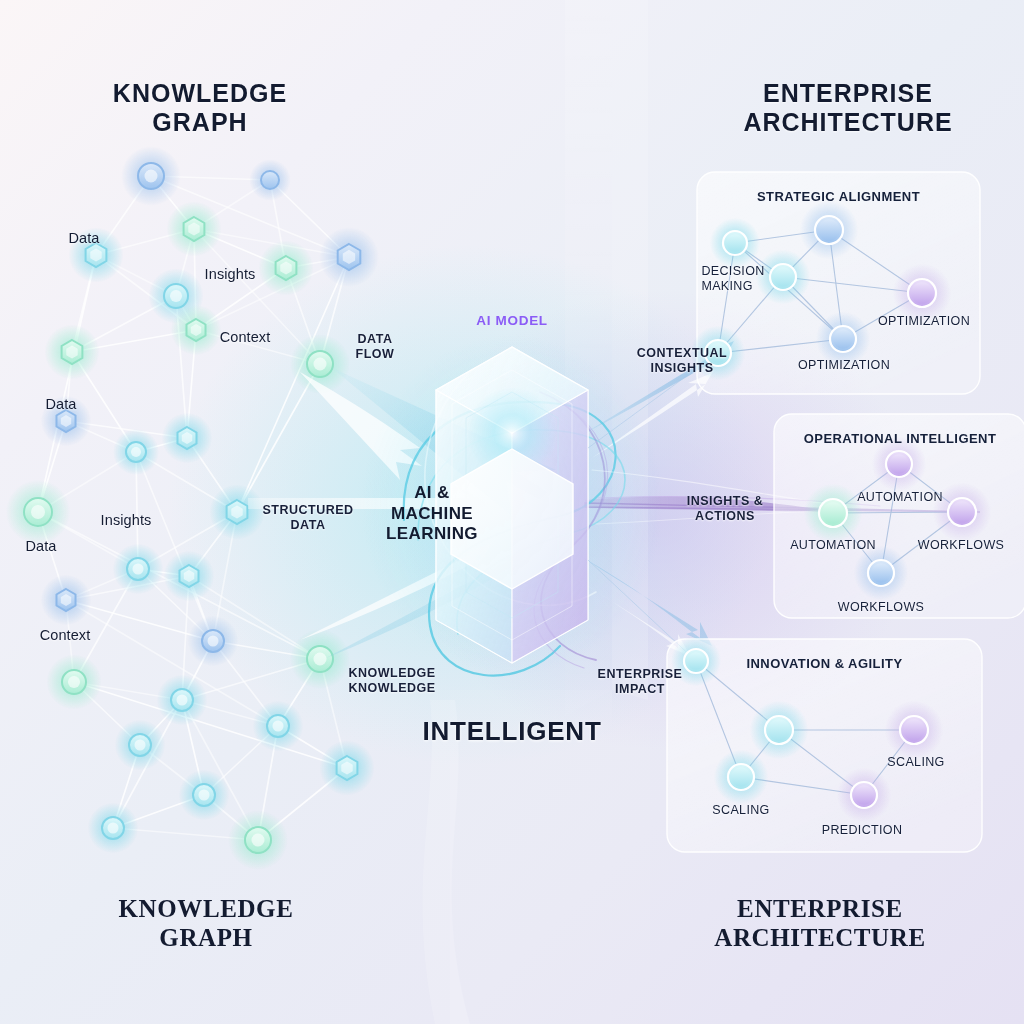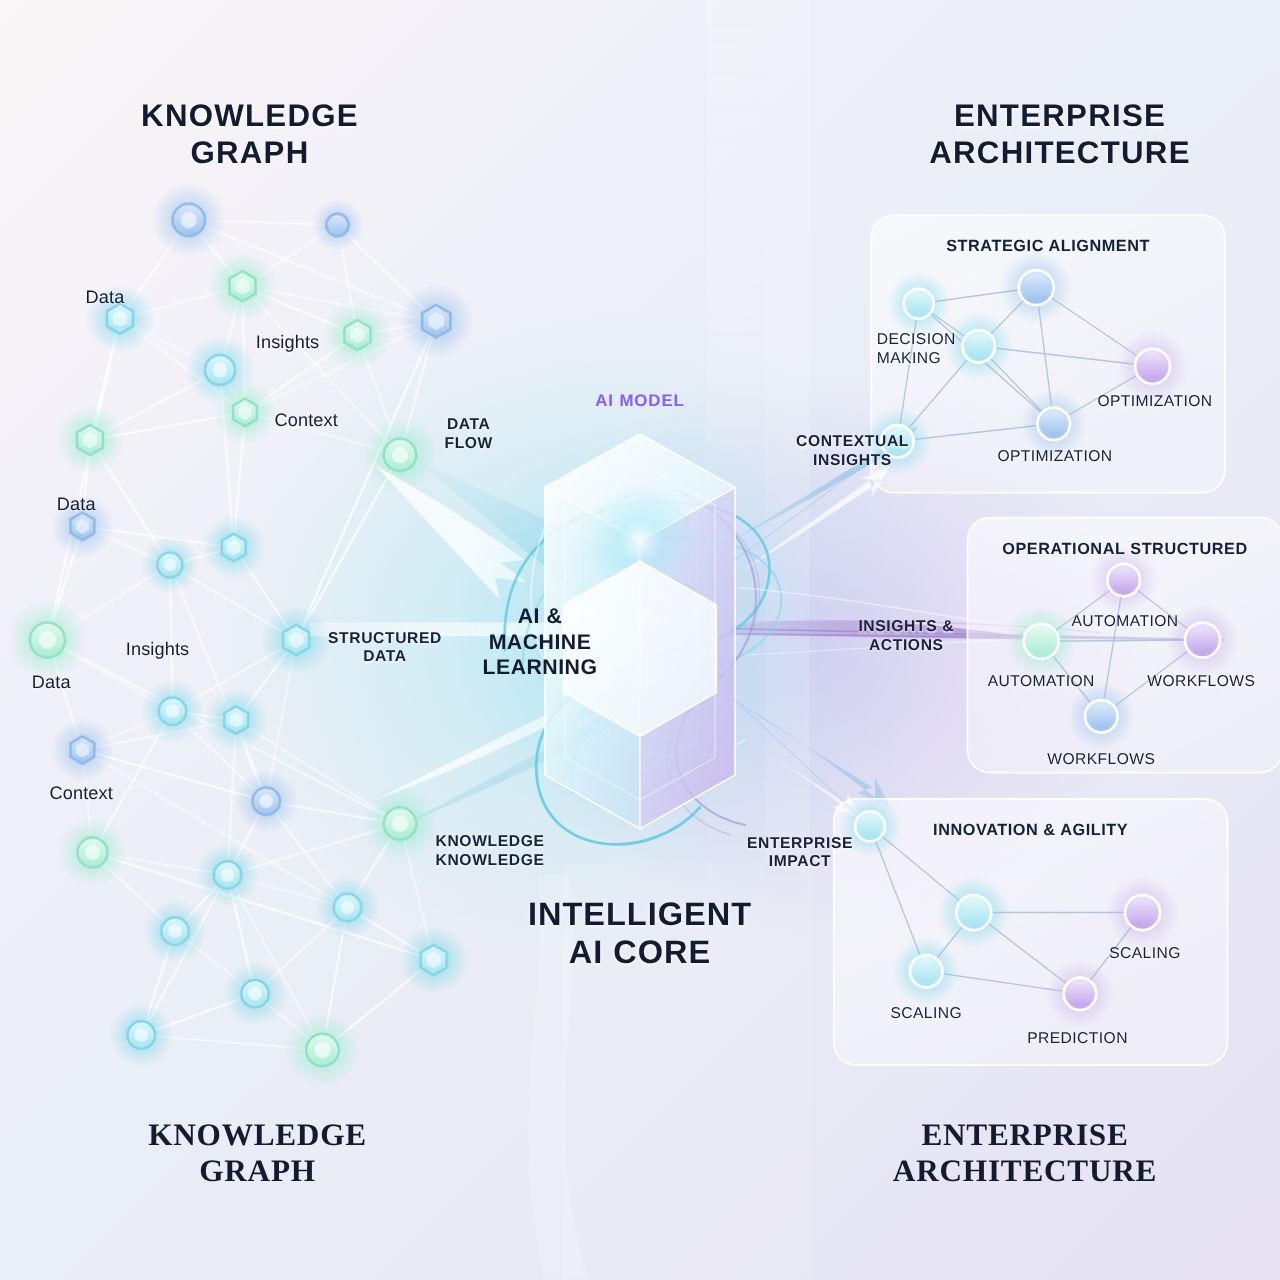--- a/index.html
+++ b/index.html
@@ -569,28 +569,28 @@
   </svg>
 
   <div class="layer">
     <div class="txt hdg ctr" style="left:200px;top:79px;"><div>KNOWLEDGE</div><div>GRAPH</div></div>
     <div class="txt hdg ctr" style="left:848px;top:79px;"><div>ENTERPRISE</div><div>ARCHITECTURE</div></div>
     <div class="txt hdg-bottom ctr" style="left:206px;top:894px;"><div>KNOWLEDGE</div><div>GRAPH</div></div>
     <div class="txt hdg-bottom ctr" style="left:820px;top:894px;"><div>ENTERPRISE</div><div>ARCHITECTURE</div></div>
 
     <div class="txt ai-model-lbl ctr" style="left:512px;top:313px;">AI MODEL</div>
     <div class="txt core-lbl ctr" style="left:512px;top:483px;width:160px;margin-left:-80px;"><div>AI &amp;</div><div>MACHINE</div><div>LEARNING</div></div>
-    <div class="txt core-hdg ctr" style="left:512px;top:716px;"><div>INTELLIGENT</div><div>AI CORE</div></div>
+    <div class="txt core-hdg ctr" style="left:512px;top:716px;"><div>INTELLIGENT</div></div>
 
     <div id="free-text">
         <div class="txt panel-title ctr" style="left: 838.5px; top: 189px;"><div>STRATEGIC ALIGNMENT</div></div>
         <div class="txt pnode-lbl ctr" style="left: 733px; top: 264px;"><div>DECISION</div><div>MAKING</div></div>
         <div class="txt pnode-lbl ctr" style="left: 924px; top: 314px;"><div>OPTIMIZATION</div></div>
         <div class="txt pnode-lbl ctr" style="left: 844px; top: 358px;"><div>OPTIMIZATION</div></div>
-        <div class="txt panel-title ctr" style="left: 900px; top: 431px;"><div>OPERATIONAL STRUCTURED</div></div>
+        <div class="txt panel-title ctr" style="left: 900px; top: 431px;"><div>OPERATIONAL INTELLIGENT</div></div>
         <div class="txt pnode-lbl ctr" style="left: 900px; top: 490px;"><div>AUTOMATION</div></div>
         <div class="txt pnode-lbl ctr" style="left: 833px; top: 538px;"><div>AUTOMATION</div></div>
         <div class="txt pnode-lbl ctr" style="left: 961px; top: 538px;"><div>WORKFLOWS</div></div>
         <div class="txt pnode-lbl ctr" style="left: 881px; top: 600px;"><div>WORKFLOWS</div></div>
         <div class="txt panel-title ctr" style="left: 824.5px; top: 656px;"><div>INNOVATION &amp; AGILITY</div></div>
         <div class="txt pnode-lbl ctr" style="left: 916px; top: 755px;"><div>SCALING</div></div>
         <div class="txt pnode-lbl ctr" style="left: 741px; top: 803px;"><div>SCALING</div></div>
         <div class="txt pnode-lbl ctr" style="left: 862px; top: 823px;"><div>PREDICTION</div></div>
         <div class="txt node-lbl ctr" style="left: 84px; top: 230px;"><div>Data</div></div>
         <div class="txt node-lbl ctr" style="left: 230px; top: 266px;"><div>Insights</div></div>

